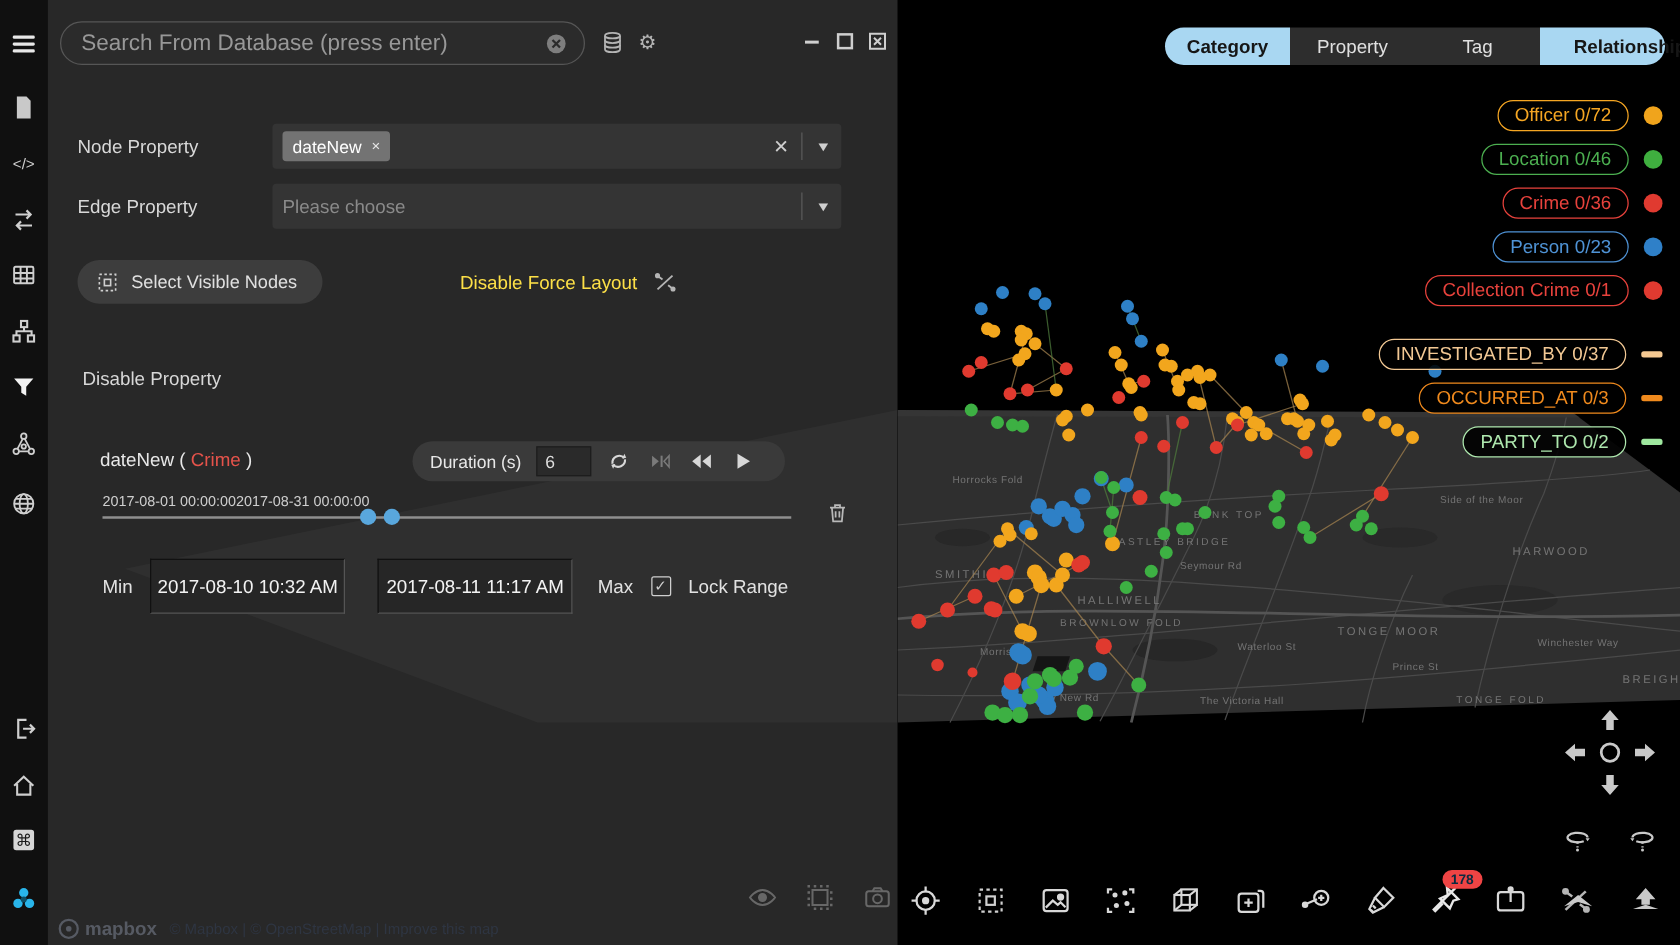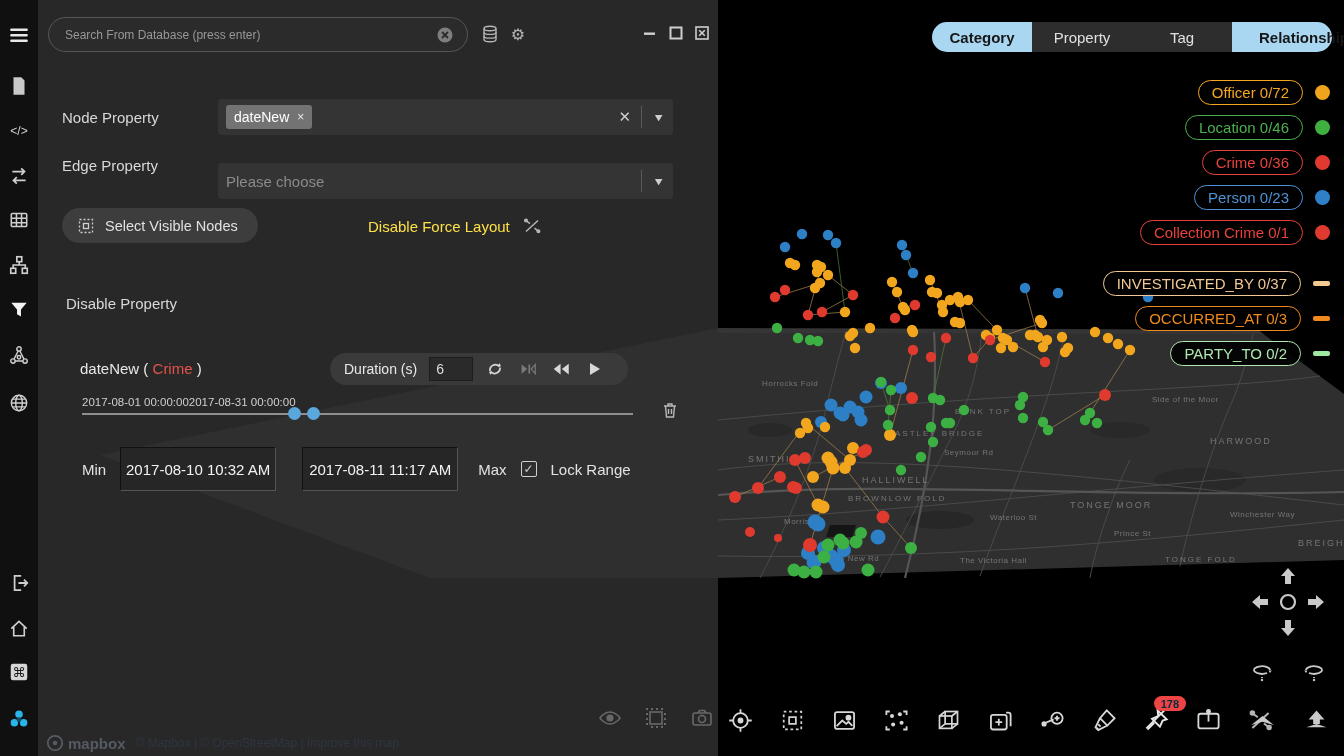--- a/index.html
+++ b/index.html
@@ -13,21 +13,21 @@
   .rail-icon { position:absolute; left:50%; transform:translate(-50%,-50%); width:24px; height:24px;
     display:flex; align-items:center; justify-content:center; cursor:pointer; }
   .rail-icon svg { width:22px; height:22px; }
 
   
   #panel { left:38px; top:0; width:680px; height:756px; background:#282828; z-index:20; }
   #panel-see-through { left:0; top:0; width:680px; height:756px; pointer-events:none; }
 
   #search-box { left:10px; top:17px; width:420px; height:35px; border:1px solid #565656;
     border-radius:18px; background:#2b2b2b; display:flex; align-items:center; padding:0 12px 0 16px; }
-  #search-input { flex:1; background:transparent; border:none; outline:none; color:#3b82f6; font-size:12px; }
+  #search-input { flex:1; background:transparent; border:none; outline:none; color:#3b82f6; font-size:18px; }
   #search-input::placeholder { color:#989898; }
   .mini-icon { width:20px; height:20px; display:inline-flex; align-items:center; justify-content:center; }
   #search-actions { left:442px; top:24px; display:flex; gap:8px; }
   #win-controls { left:604px; top:25px; display:flex; gap:10px; }
   #win-controls .mini-icon { width:16px; height:16px; }
 
   .field-label { color:#d8d8d8; font-size:15px; }
   .select-box { position:absolute; left:180px; width:455px; height:36px; background:#343434;
     border-radius:3px; display:flex; align-items:center; padding:0 8px; }
   .select-tag { background:#737373; color:#fff; font-size:14px; border-radius:3px; padding:4px 8px;
@@ -594,21 +594,21 @@
         <span class="x">×</span>
       </span>
       <span class="select-right">
         <span class="select-clear">✕</span>
         <span class="select-divider"></span>
         <span class="chevron">▼</span>
       </span>
     </div>
 
     <div class="abs field-label" style="left:24px; top:157px;">Edge Property</div>
-    <div class="select-box" style="top:163px;">
+    <div class="select-box" style="top:147px;">
       <span class="placeholder">Please choose</span>
       <span class="select-right">
         <span class="select-divider"></span>
         <span class="chevron">▼</span>
       </span>
     </div>
 
     <div id="btn-select-visible" class="abs">
       <span class="mini-icon" id="sv-icon">
           <svg viewBox="0 0 20 20">

